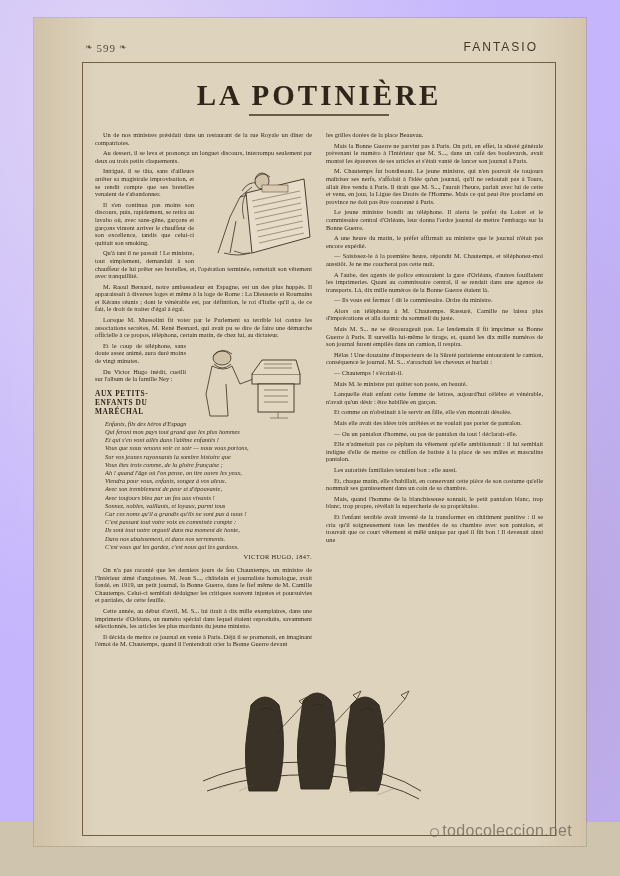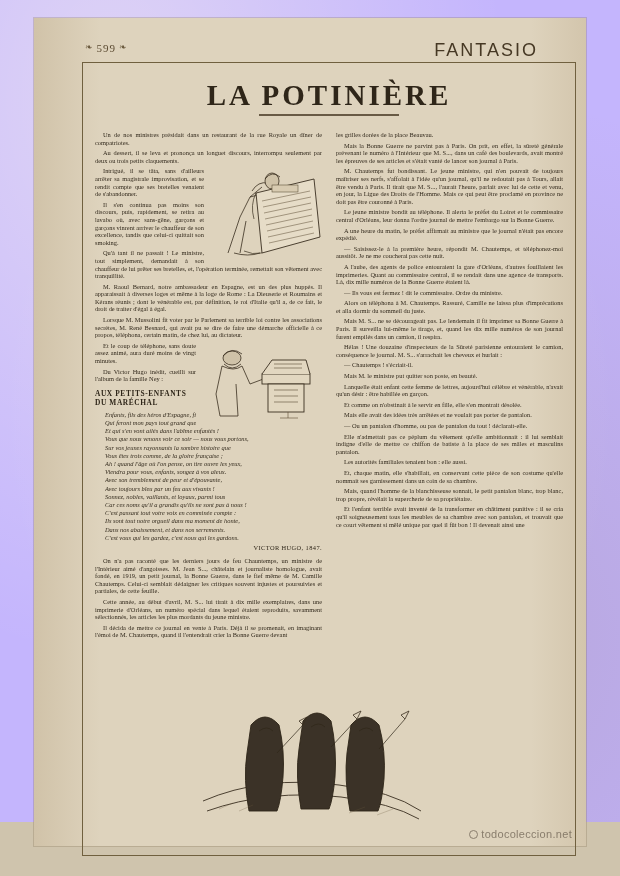--- a/index.html
+++ b/index.html
@@ -41,28 +41,28 @@
     position:absolute;top:24px;left:48px;right:48px;height:18px;
   }
   .folio{
     position:absolute;left:0;top:0;
     font-size:11px;color:#5d4c33;letter-spacing:1px;
     font-family:"Liberation Serif", serif;
   }
   .folio .orn{font-size:9px;color:#6b5a3e;padding:0 3px;vertical-align:2px;}
   .magname{
     position:absolute;right:0;top:-2px;
-    font-size:18px;letter-spacing:2px;color:#463824;
+    font-size:12px;letter-spacing:2px;color:#463824;
     font-family:"Liberation Sans", sans-serif;
   }
   
   .frame{
     position:absolute;left:48px;top:44px;width:456px;height:756px;
     border:1px solid #70603f;
-    padding:18px;
+    padding:8px;
   }
   .frame-inner{position:absolute;inset:6px;}
   .title{
     text-align:center;
     font-family:"Liberation Serif", serif;
     font-weight:bold;
     font-size:29px;
     letter-spacing:3px;
     color:#2f2619;
     margin:10px 0 2px 0;
@@ -93,21 +93,21 @@
   }
   .poem{font-style:italic;font-size:6.4px;line-height:8.2px;color:#332a1d;text-align:left;padding-left:10px;}
   .poem div{white-space:nowrap;overflow:hidden;}
   .sig{font-size:6.4px;text-align:right;letter-spacing:.4px;color:#2f2619;margin:2px 0 6px 0;}
   .smallcaps{font-variant:small-caps;}
   
   .ill{position:relative;margin:2px 0 4px 0;}
   .ill svg{display:block;}
   .watermark{
     position:absolute;right:14px;bottom:6px;
-    font-size:11px;color:#6d6152;opacity:.75;
+    font-size:16px;color:#6d6152;opacity:.75;
     font-family:"Liberation Sans", sans-serif;
     letter-spacing:.3px;
   }
   .wm-dot{display:inline-block;width:7px;height:7px;border-radius:50%;
     border:1px solid #6d6152;margin-right:3px;vertical-align:-1px;}
 </style>
 </head>
 <body>
 
 <div class="page">

